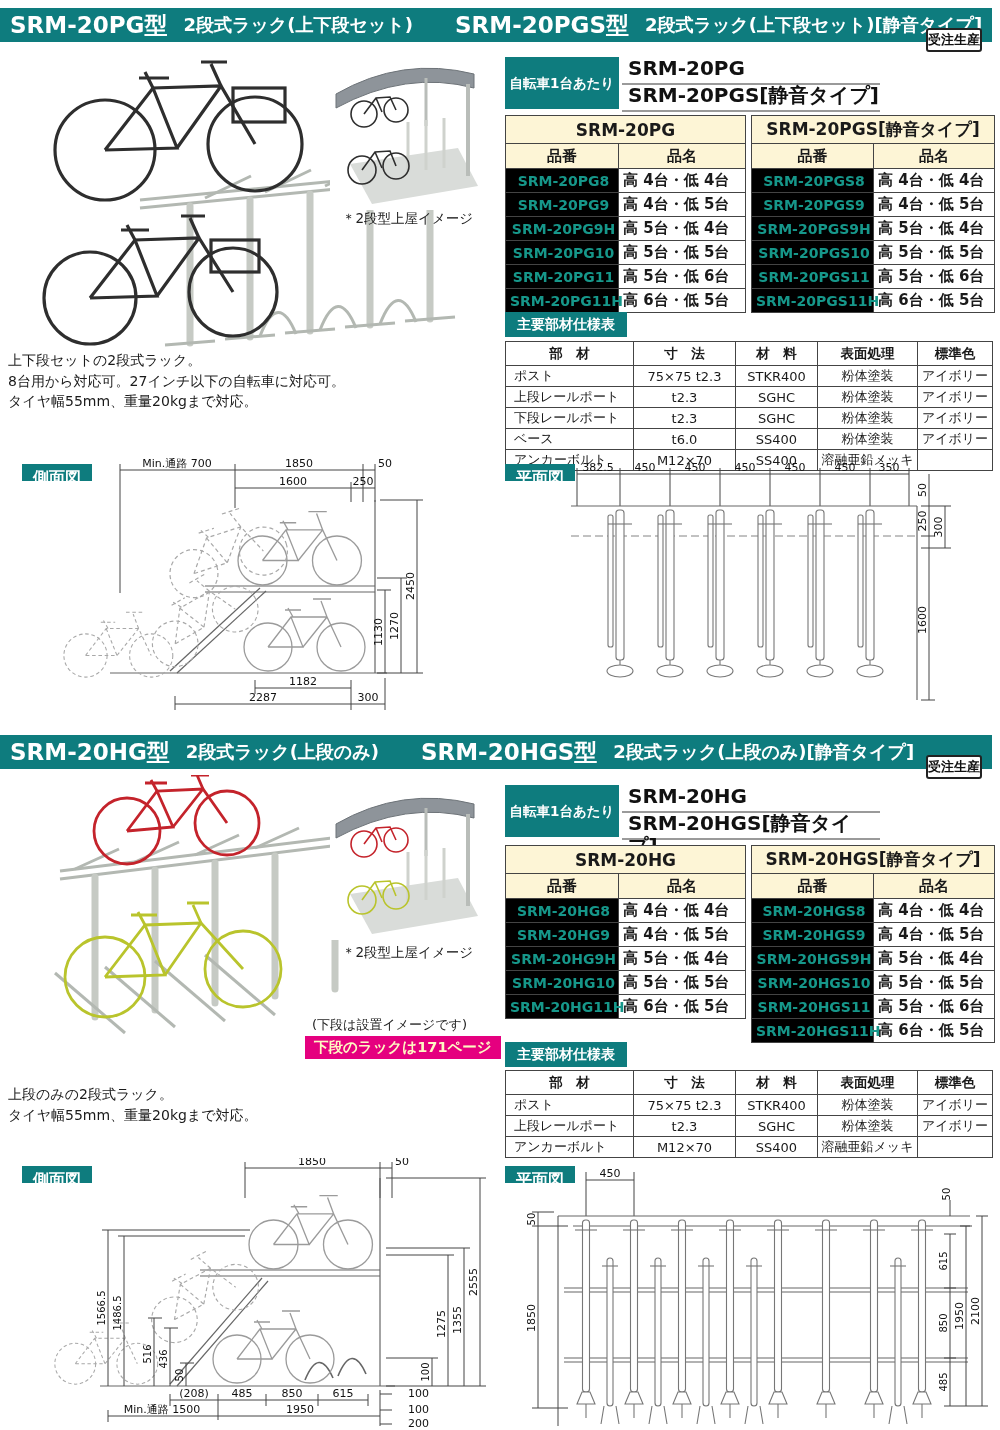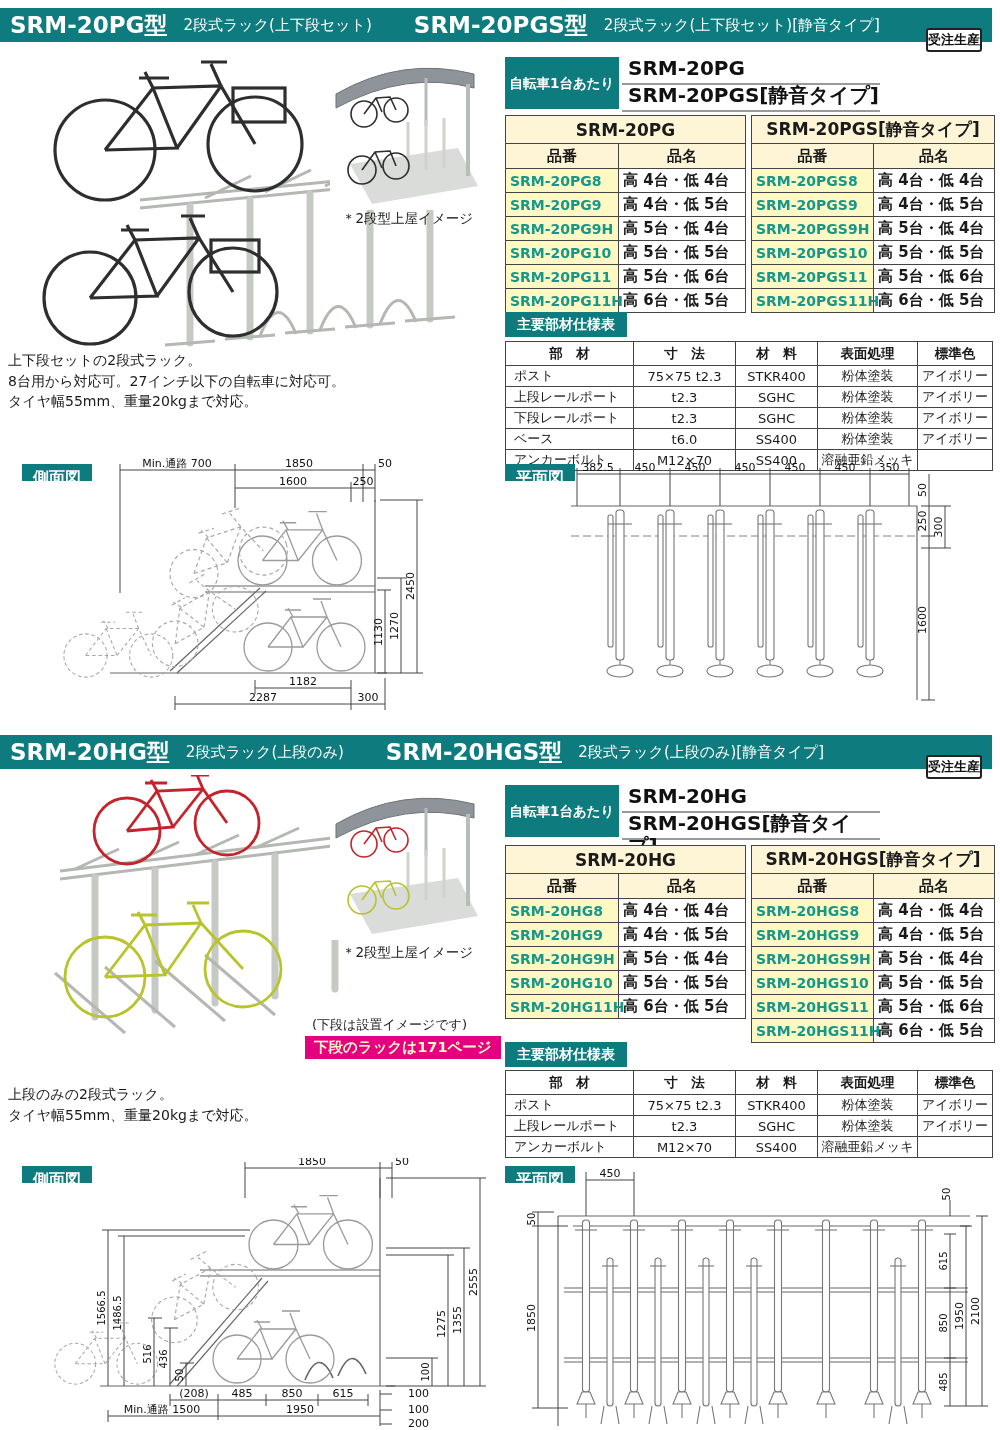--- a/index.html
+++ b/index.html
@@ -3,40 +3,40 @@
 <meta charset="utf-8">
 <style>
   html,body{margin:0;padding:0;background:#fff;}
   .page{position:relative;width:1000px;height:1430px;background:#fff;overflow:hidden;
         font-family:"DejaVu Sans","Liberation Sans",sans-serif;color:#1a1a1a;}
   .abs{position:absolute;}
   
   .bar{background:#0e7c7e;height:34px;width:992px;display:flex;align-items:center;
        padding-left:10px;box-sizing:border-box;color:#fff;}
   .bar .t1{font-size:23px;font-weight:bold;white-space:nowrap;}
-  .bar .s1{font-size:15px;font-weight:normal;margin-left:16px;white-space:nowrap;}
+  .bar .s1{font-size:18px;font-weight:bold;margin-left:16px;white-space:nowrap;}
   .bar .t2{margin-left:42px;}
   .order-badge{position:absolute;right:10px;top:20px;background:#fff;color:#111;
        border:2px solid #222;border-radius:3px;font-size:13px;font-weight:bold;padding:1px 0;}
   
   .chip{background:#0e7c7e;color:#fff;font-weight:bold;text-align:center;box-sizing:border-box;}
   .chip.fig{width:70px;height:17px;font-size:16px;line-height:28px;}
   .chip.spec{width:122px;height:25px;font-size:14px;line-height:25px;}
   .chip.pu{width:114px;height:52px;font-size:13.5px;line-height:52px;}
   
   .pu-row{font-size:20px;font-weight:bold;color:#111;border-bottom:2px solid #9a9a9a;
        width:252px;height:26px;line-height:23px;padding-left:6px;}
   
   table{border-collapse:collapse;table-layout:fixed;}
   .mtable{width:100%;}
   .mtable th,.mtable td{border:1.5px solid #444;box-sizing:border-box;}
   .mtable .title{background:#fdf5d6;font-size:17px;font-weight:bold;height:28px;text-align:center;}
   .mtable .hdr{background:#fdf5d6;font-size:15px;font-weight:bold;height:25px;text-align:center;}
-  .mtable .code{background:#fef9c3;color:#16978a;font-weight:bold;font-size:14px;
-       height:24px;padding-left:4px;text-align:left;white-space:nowrap;}
+  .mtable .code{background:#000000;color:#16978a;font-weight:bold;font-size:14px;
+       height:24px;padding-left:4px;text-align:center;white-space:nowrap;}
   .mtable .name{background:#fff;font-size:15px;font-weight:bold;padding-left:4px;text-align:left;white-space:nowrap;}
   
   .stable{width:100%;}
   .stable th,.stable td{border:1.4px solid #444;box-sizing:border-box;background:#fff;}
   .stable th{font-size:13.5px;font-weight:bold;height:24px;text-align:center;}
   .stable td{font-size:13px;height:19px;text-align:center;white-space:nowrap;}
   .stable td.p{ text-align:left;padding-left:8px;}
   
   .desc{font-size:14px;line-height:1.48;color:#1a1a1a;white-space:nowrap;}
   .caption{font-size:13.5px;color:#222;}

